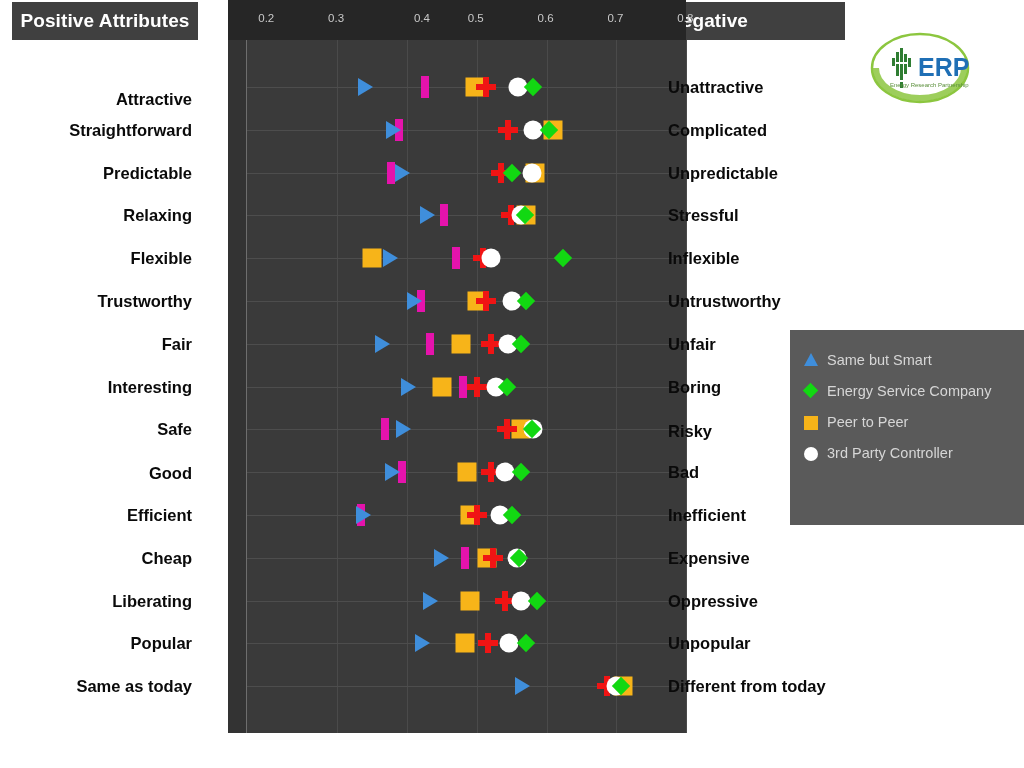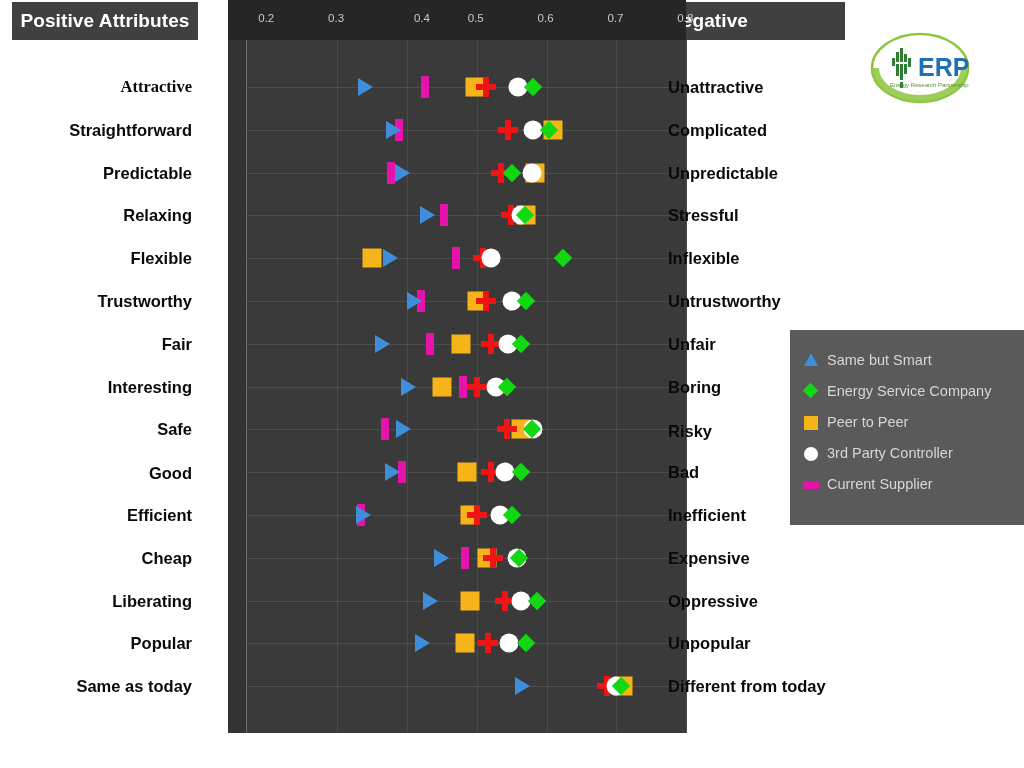--- a/index.html
+++ b/index.html
@@ -210,21 +210,21 @@
         <div class="marker m-diamond" style="left: 274.476px; top: 432.2px;"></div>
         <div class="marker m-diamond" style="left: 265.397px; top: 475px;"></div>
         <div class="marker m-diamond" style="left: 272.381px; top: 517.8px;"></div>
         <div class="marker m-diamond" style="left: 289.841px; top: 560.6px;"></div>
         <div class="marker m-diamond" style="left: 278.667px; top: 603.4px;"></div>
         <div class="marker m-diamond" style="left: 373.651px; top: 646.2px;"></div>
       </div>
   </div>
 
   <div class="side-col" id="col-left" style="left: 0px; width: 192px;">
-      <div class="row-label" style="top: 87px; font-family: Liberation Serif, serif;">Attractive</div>
+      <div class="row-label" style="top: 99px;">Attractive</div>
       <div class="row-label" style="top: 129.8px;">Straightforward</div>
       <div class="row-label" style="top: 172.6px;">Predictable</div>
       <div class="row-label" style="top: 215.4px;">Relaxing</div>
       <div class="row-label" style="top: 258.2px;">Flexible</div>
       <div class="row-label" style="top: 301px;">Trustworthy</div>
       <div class="row-label" style="top: 343.8px;">Fair</div>
       <div class="row-label" style="top: 386.6px;">Interesting</div>
       <div class="row-label" style="top: 429.4px;">Safe</div>
       <div class="row-label" style="top: 473px;">Good</div>
       <div class="row-label" style="top: 515px;">Efficient</div>
@@ -269,26 +269,20 @@
           <span class="lg-square"></span>
         </span>
         <span class="legend-label">Peer to Peer</span>
       </div>
       <div class="legend-item">
         <span class="legend-glyph">
           <span class="lg-circle"></span>
         </span>
         <span class="legend-label">3rd Party Controller</span>
       </div>
-      <div class="legend-item">
-        <span class="legend-glyph">
-          <span class="lg-bar"></span>
-        </span>
-        <span class="legend-label">Current Supplier</span>
-      </div>
     </div>
 
   <div id="logo">
     <svg viewBox="0 0 100 72" width="100" height="72" aria-hidden="true">
       <ellipse cx="50" cy="36" rx="48" ry="34" fill="#ffffff" stroke="#8cc63f" stroke-width="2.5"></ellipse>
       <path d="M6 36 a44 30 0 0 0 88 0" fill="none" stroke="#8cc63f" stroke-width="6" opacity="0.85"></path>
       <g fill="#2f7d32">
         <rect x="26" y="20" width="3" height="10"></rect>
           <rect x="30" y="16" width="3" height="14"></rect>
         <rect x="34" y="22" width="3" height="8"></rect>

